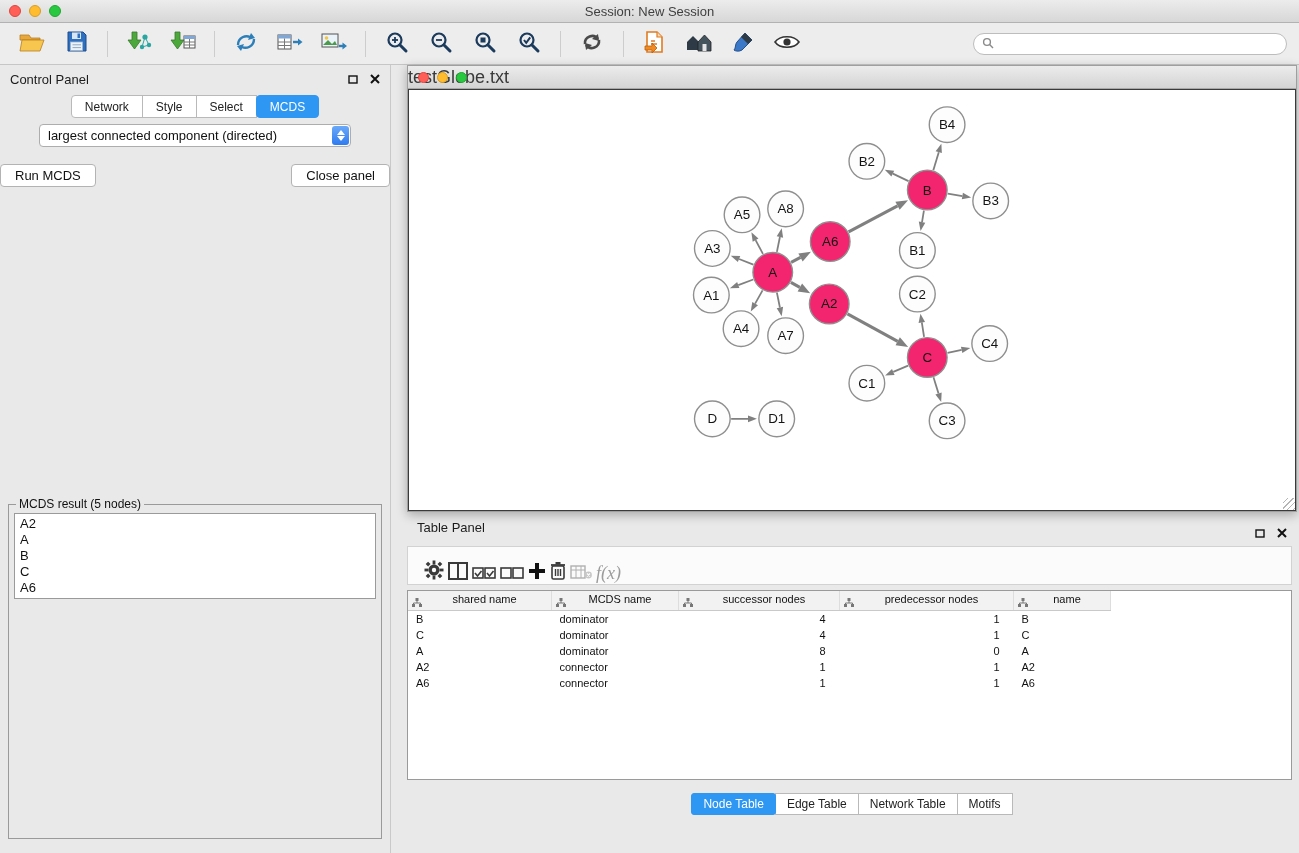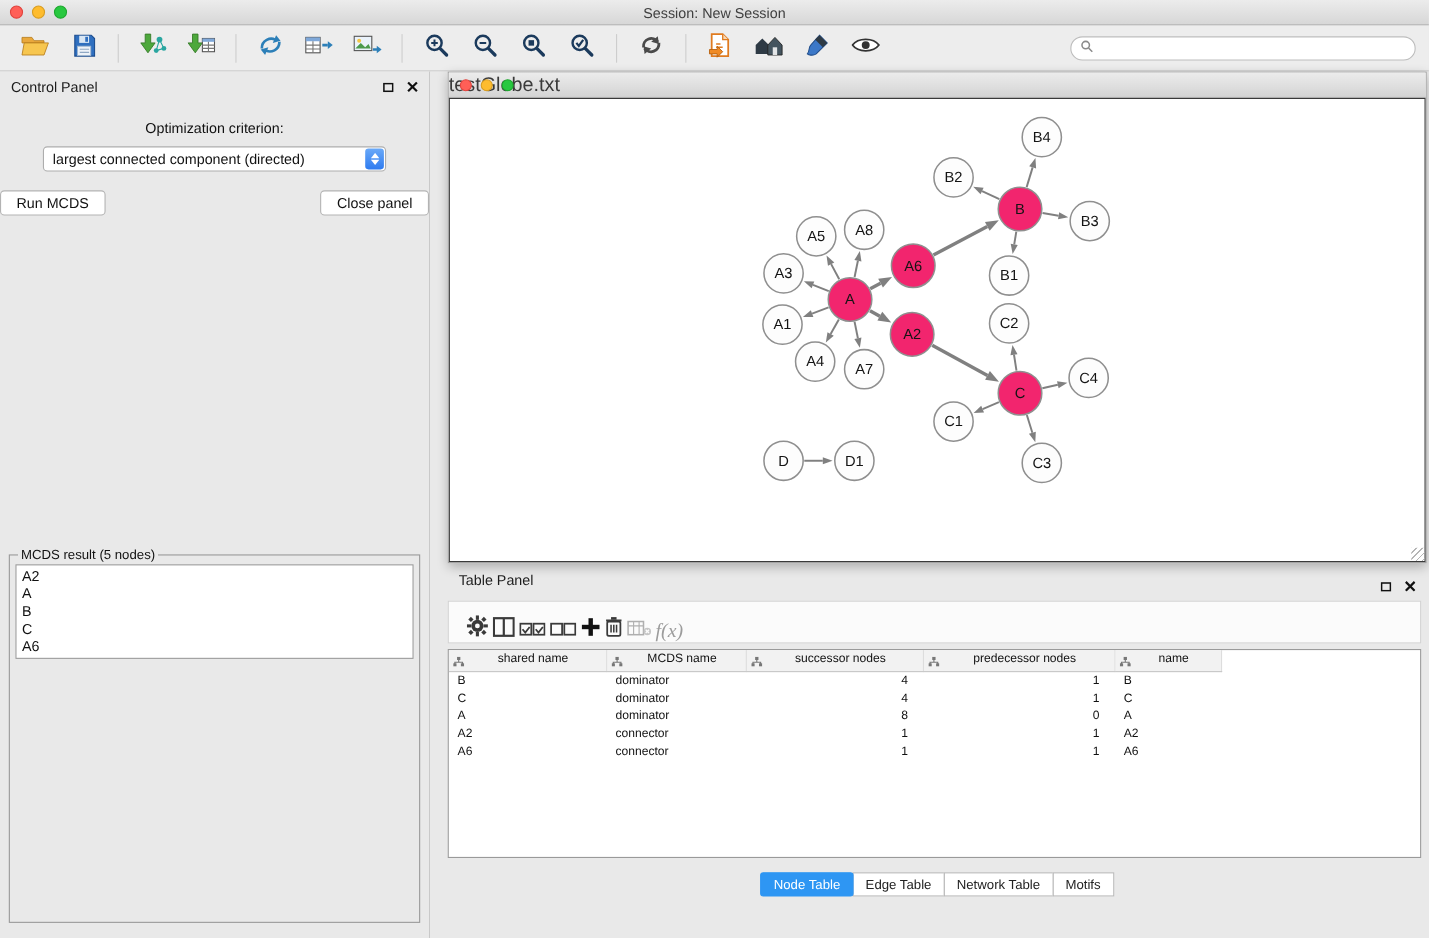--- a/index.html
+++ b/index.html
@@ -299,21 +299,26 @@
                 <rect x="1" y="1" width="8" height="7" fill="none" stroke="#111" stroke-width="1.4"></rect>
               </svg>
           </span>
           <span class="panel-btn">
             <svg width="10" height="10" viewBox="0 0 10 10">
                 <path d="M1 1 L9 9 M9 1 L1 9" stroke="#111" stroke-width="2"></path>
               </svg>
           </span>
         </span>
       </div>
-      <div class="opt-label">Optimization criterion:</div>
+      <div class="cp-tabs">
+          <div class="cp-tab">Network</div>
+          <div class="cp-tab">Style</div>
+          <div class="cp-tab">Select</div>
+          <div class="cp-tab active">MCDS</div>
+        </div>
       <div class="combo">
         <span>largest connected component (directed)</span>
         <span class="combo-stepper">
           <svg width="8" height="5" viewBox="0 0 8 5">
               <polygon points="4,0 8,5 0,5" fill="#fff"></polygon>
             </svg>
           <svg width="8" height="5" viewBox="0 0 8 5">
               <polygon points="0,0 8,0 4,5" fill="#fff"></polygon>
             </svg>
         </span>

